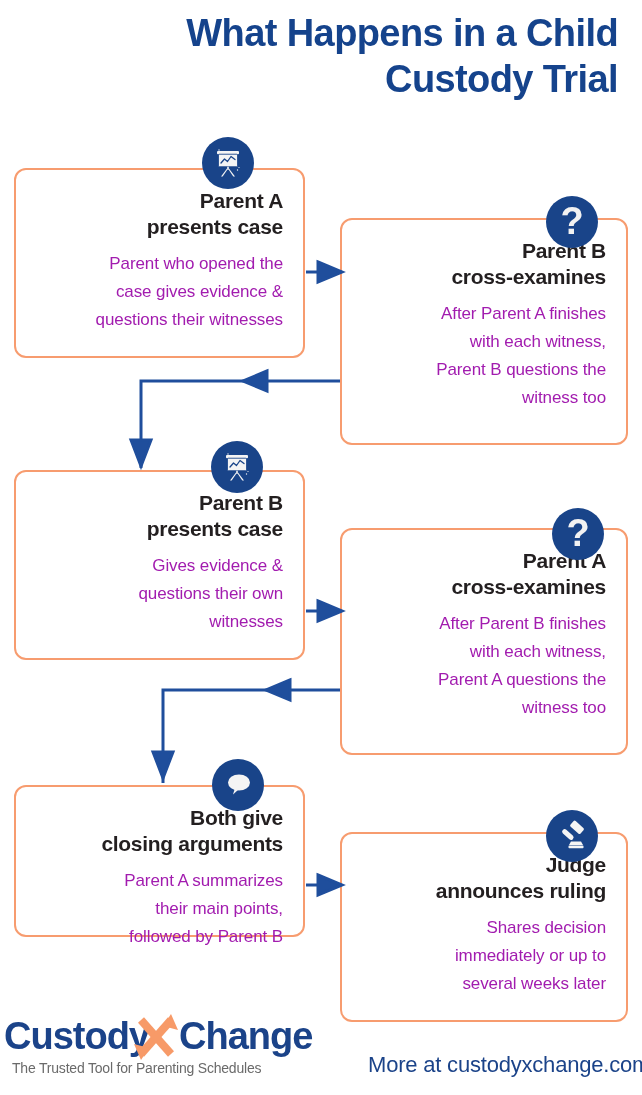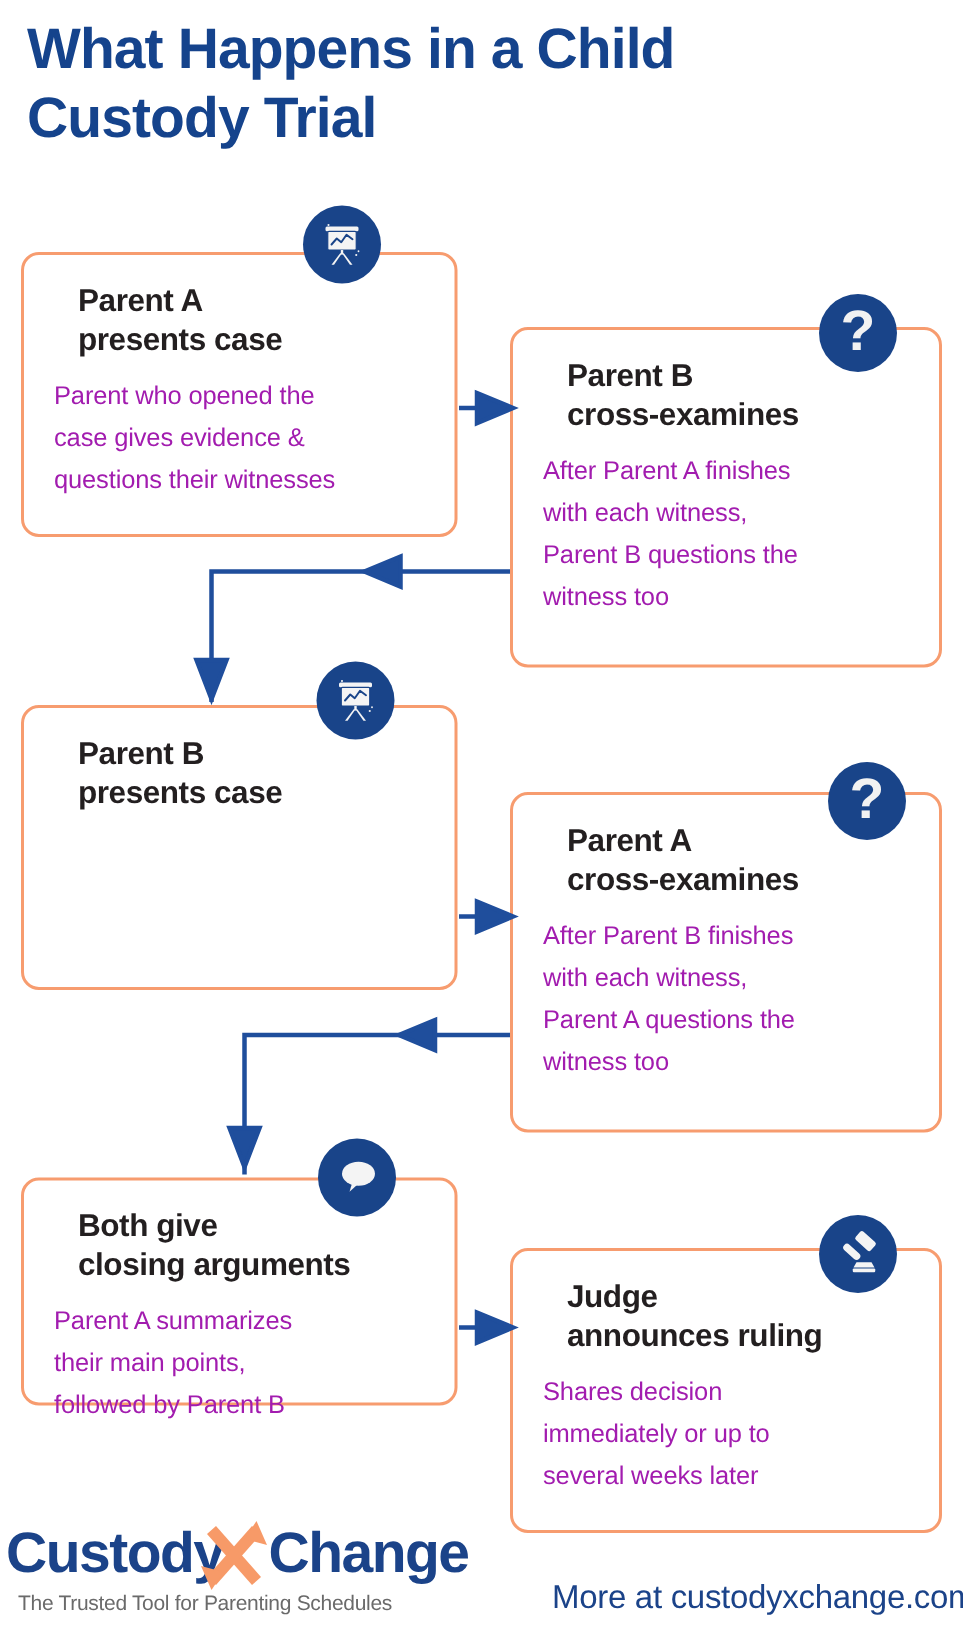--- a/index.html
+++ b/index.html
@@ -14,20 +14,21 @@
     position: relative;
     overflow: hidden;
     -webkit-font-smoothing: antialiased;
   }
 
   #infographic {
     position: absolute;
     left: 0; top: 0;
     width: 642px;
     height: 1095px;
+    text-align: right;
   }
 
   
   .title {
     position: absolute;
     left: 18px;
     top: 10px;
     width: 600px;
     color: #15438c;
     font-size: 38px;
@@ -215,20 +216,23 @@
 Parent B questions the
 witness too</p>
   </div>
   <div class="icon-circle" id="icon-2">
     <span class="icon-qmark">?</span>
   </div>
 
   <div class="box" id="box-3">
     <p class="box-heading">Parent B
 presents case</p>
+    <p class="box-body">Gives evidence &amp;
+questions their own
+witnesses</p>
   </div>
   <div class="icon-circle" id="icon-3">
     <svg width="34" height="34" viewBox="0 0 34 34">
       <rect x="6" y="5" width="22" height="3.2" rx="1" fill="#f4f4f4"></rect>
       <rect x="7.5" y="8.2" width="19" height="12.5" rx="0.8" fill="#f4f4f4" stroke="#194489" stroke-width="0.8"></rect>
       <polyline points="10,17 13.5,13 16.5,15.5 20,10.5 24,13.5" fill="none" stroke="#194489" stroke-width="1.3" stroke-linecap="round" stroke-linejoin="round"></polyline>
       <rect x="16.2" y="20.7" width="1.6" height="3" fill="#f4f4f4"></rect>
       <polygon points="17,22.8 18.2,22.8 24,30.5 22.3,30.5" fill="#f4f4f4"></polygon>
       <polygon points="17,22.8 15.8,22.8 10,30.5 11.7,30.5" fill="#f4f4f4"></polygon>
       <circle cx="8" cy="4" r="0.7" fill="#f4f4f4"></circle>

